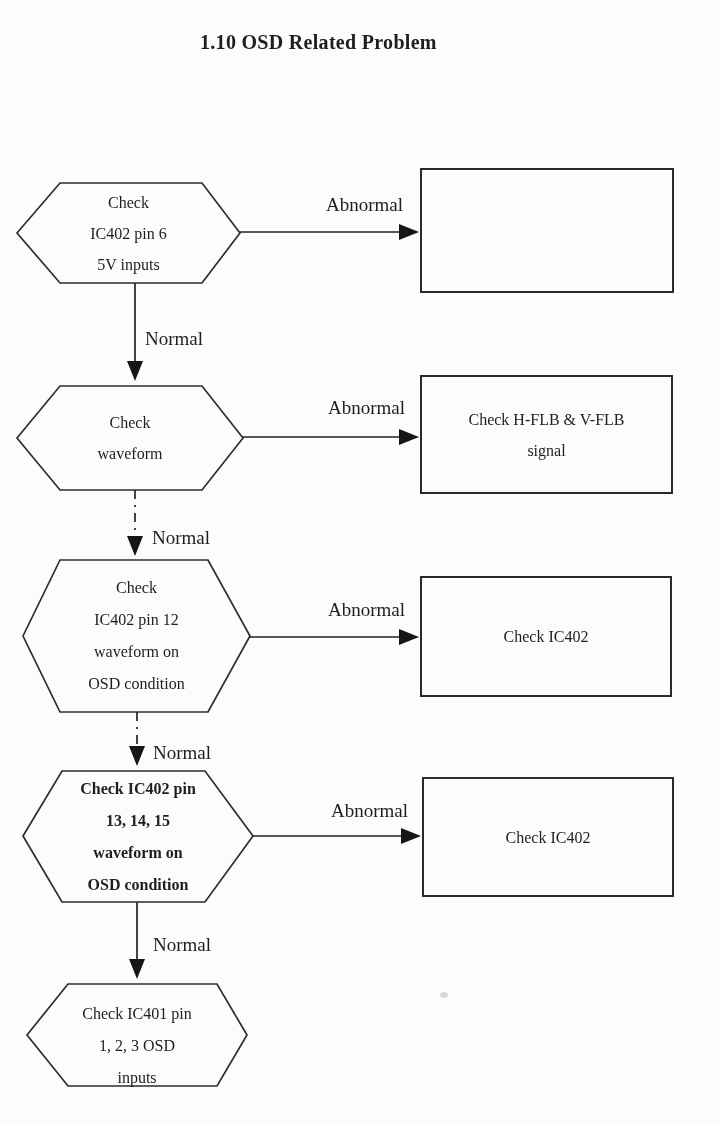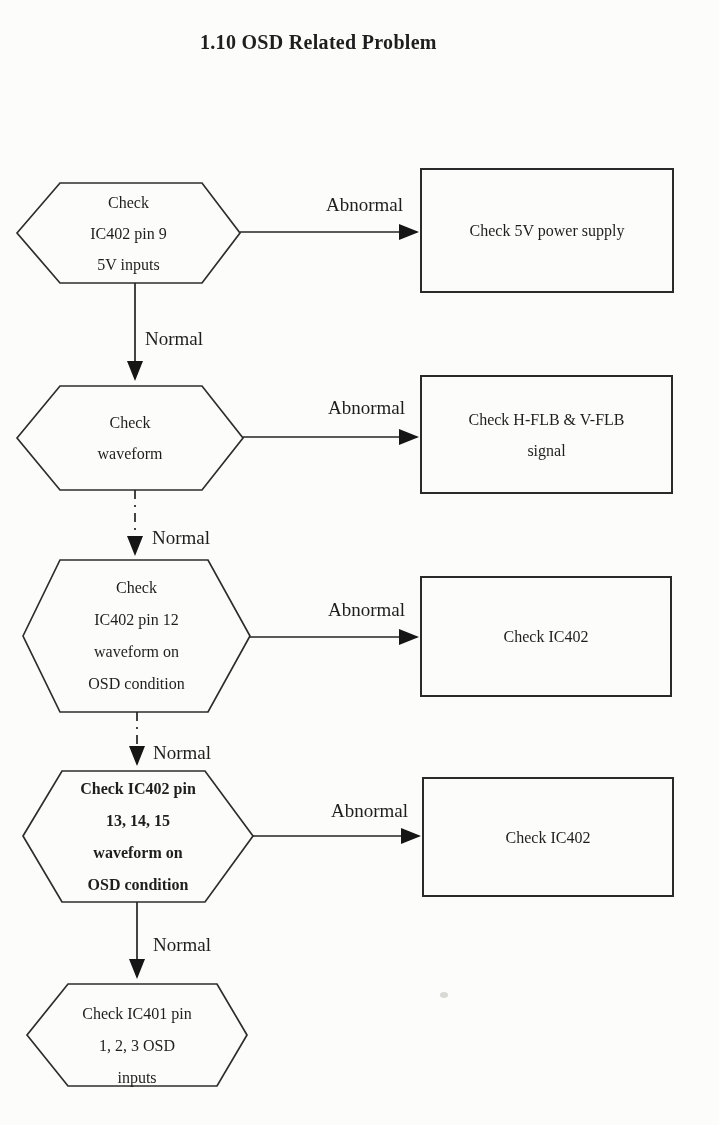--- a/index.html
+++ b/index.html
@@ -68,21 +68,21 @@
     <line class="edge" x1="135" y1="283" x2="135" y2="379" marker-end="url(#arrow)"></line>
     <line class="edge dashdot" x1="135" y1="490" x2="135" y2="554" marker-end="url(#arrow)"></line>
     <line class="edge dashdot" x1="137" y1="712" x2="137" y2="764" marker-end="url(#arrow)"></line>
     <line class="edge" x1="137" y1="902" x2="137" y2="977" marker-end="url(#arrow)"></line>
   </svg>
 
   <div class="page-title">1.10 OSD Related Problem</div>
 
   <div class="node-text" style="left:17px;top:183px;width:223px;height:100px;">
     <span>Check</span>
-    <span>IC402 pin 9</span>
+    <span>IC402 pin 6</span>
     <span>5V inputs</span>
   </div>
 
   <div class="node-text" style="left:17px;top:386px;width:226px;height:104px;">
     <span>Check</span>
     <span>waveform</span>
   </div>
 
   <div class="node-text tall" style="left:23px;top:560px;width:227px;height:152px;">
     <span>Check</span>
@@ -97,23 +97,20 @@
     <span>waveform on</span>
     <span>OSD condition</span>
   </div>
 
   <div class="node-text tall" style="left:27px;top:984px;width:220px;height:124px;">
     <span>Check IC401 pin</span>
     <span>1, 2, 3 OSD</span>
     <span>inputs</span>
   </div>
 
-  <div class="node-text" style="left:421px;top:169px;width:252px;height:123px;">
-    <span>Check 5V power supply</span>
-  </div>
 
   <div class="node-text" style="left:421px;top:376px;width:251px;height:117px;justify-content:center;">
     <span>Check H-FLB &amp; V-FLB</span>
     <span>signal</span>
   </div>
 
   <div class="node-text" style="left:421px;top:577px;width:250px;height:119px;">
     <span>Check IC402</span>
   </div>
 

